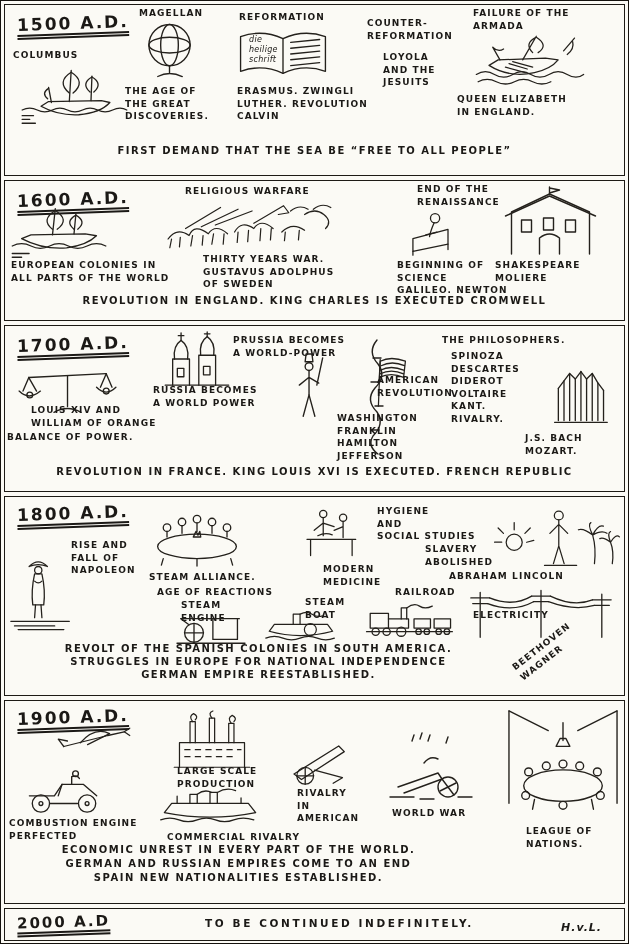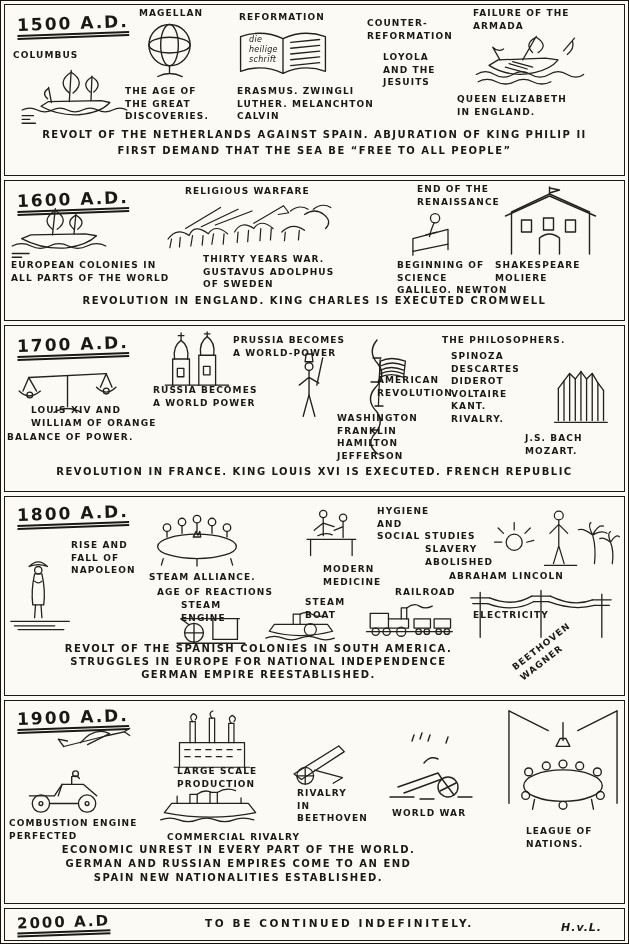--- a/index.html
+++ b/index.html
@@ -66,21 +66,21 @@
     <span class="lbl" style="left:234px;top:6px">REFORMATION</span>
     <svg class="sk" style="left:228px;top:22px;width:100px;height:54px" viewBox="0 0 100 56">
       <path d="M50,12 Q28,2 6,10 L6,46 Q28,38 50,48 Q72,38 94,46 L94,10 Q72,2 50,12 Z"></path>
       <path d="M50,12 L50,48"></path>
       <path d="M58,16 L88,13 M58,22 L88,19 M58,28 L88,25 M58,34 L88,31 M58,40 L88,37"></path>
     </svg>
     <span class="script" style="left:244px;top:30px">die
 heilige
 schrift</span>
     <span class="lbl" style="left:232px;top:80px">ERASMUS. ZWINGLI
-LUTHER. MELANCHTON
+LUTHER. REVOLUTION
 CALVIN</span>
 
     <span class="lbl" style="left:362px;top:12px">COUNTER-
 REFORMATION</span>
     <span class="lbl" style="left:378px;top:46px">LOYOLA
 AND THE
 JESUITS</span>
 
     <span class="lbl" style="left:468px;top:2px">FAILURE OF THE
 ARMADA</span>
@@ -89,21 +89,20 @@
       <path d="M55,34 L70,8 M70,9 Q56,16 66,26 M70,9 Q84,18 72,26"></path>
       <path d="M30,34 L22,20 Q28,26 34,22"></path>
       <path d="M40,38 L60,44 M36,42 L58,48 M44,36 L66,42"></path>
       <path d="M4,50 Q14,44 24,50 T44,50 T64,50 T84,50 T104,50 T122,50"></path>
       <path d="M6,58 Q16,53 26,58 T46,58 T66,58 T86,58"></path>
       <path d="M100,24 L112,10 M104,28 Q112,22 110,14"></path>
     </svg>
     <span class="lbl" style="left:452px;top:88px">QUEEN ELIZABETH
 IN ENGLAND.</span>
 
-    <div class="footer" style="left:8px;right:8px;top:124px">REVOLT OF THE NETHERLANDS AGAINST SPAIN. ABJURATION OF KING PHILIP II</div>
     <div class="footer" style="left:8px;right:8px;top:140px">FIRST DEMAND THAT THE SEA BE “FREE TO ALL PEOPLE”</div>
   </section>
 
   <section class="band" style="top:179px;height:141px">
     <h2 class="era" style="left:12px;top:8px">1600 A.D.</h2>
 
     <svg class="sk" style="left:2px;top:22px;width:105px;height:58px" viewBox="0 0 105 62">
       <path d="M12,38 Q35,50 60,48 Q82,45 92,35 L80,33 22,34 Z"></path>
       <path d="M45,34 L48,6 M68,33 L70,12"></path>
       <path d="M48,8 Q32,18 45,28 M48,8 Q64,18 50,28"></path>
@@ -393,21 +392,21 @@
     <span class="lbl" style="left:162px;top:130px">COMMERCIAL RIVALRY</span>
 
     <svg class="sk" style="left:269px;top:32px;width:95px;height:54px" viewBox="0 0 95 58">
       <path d="M18,44 L66,14 L72,20 L26,50 Z"></path>
       <circle cx="30" cy="46" r="9"></circle>
       <path d="M30,37 L30,55 M21,46 L39,46"></path>
       <path d="M40,40 L70,48 L60,54"></path>
     </svg>
     <span class="lbl" style="left:292px;top:86px">RIVALRY
 IN
-BEETHOVEN</span>
+AMERICAN</span>
 
     <svg class="sk" style="left:379px;top:28px;width:92px;height:74px" viewBox="0 0 92 74">
       <path d="M30,6 L28,12 M38,4 L36,10 M46,6 L44,12 M64,8 L62,14"></path>
       <path d="M14,58 L54,44 L58,50 L20,64"></path>
       <circle cx="64" cy="58" r="10"></circle>
       <path d="M58,50 L70,66 M56,62 L72,54"></path>
       <path d="M6,68 L30,68 M36,70 L50,70 M74,68 L88,68"></path>
       <path d="M40,34 Q46,26 54,30"></path>
     </svg>
     <span class="lbl" style="left:387px;top:106px">WORLD WAR</span>

